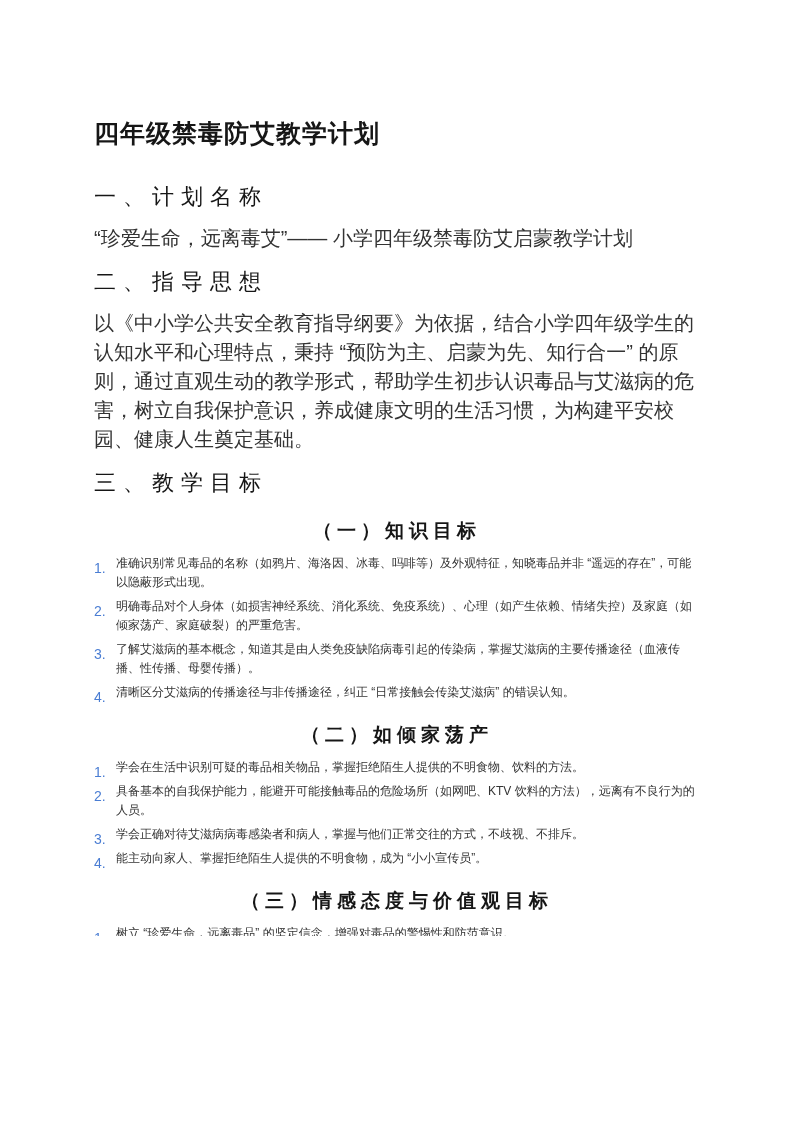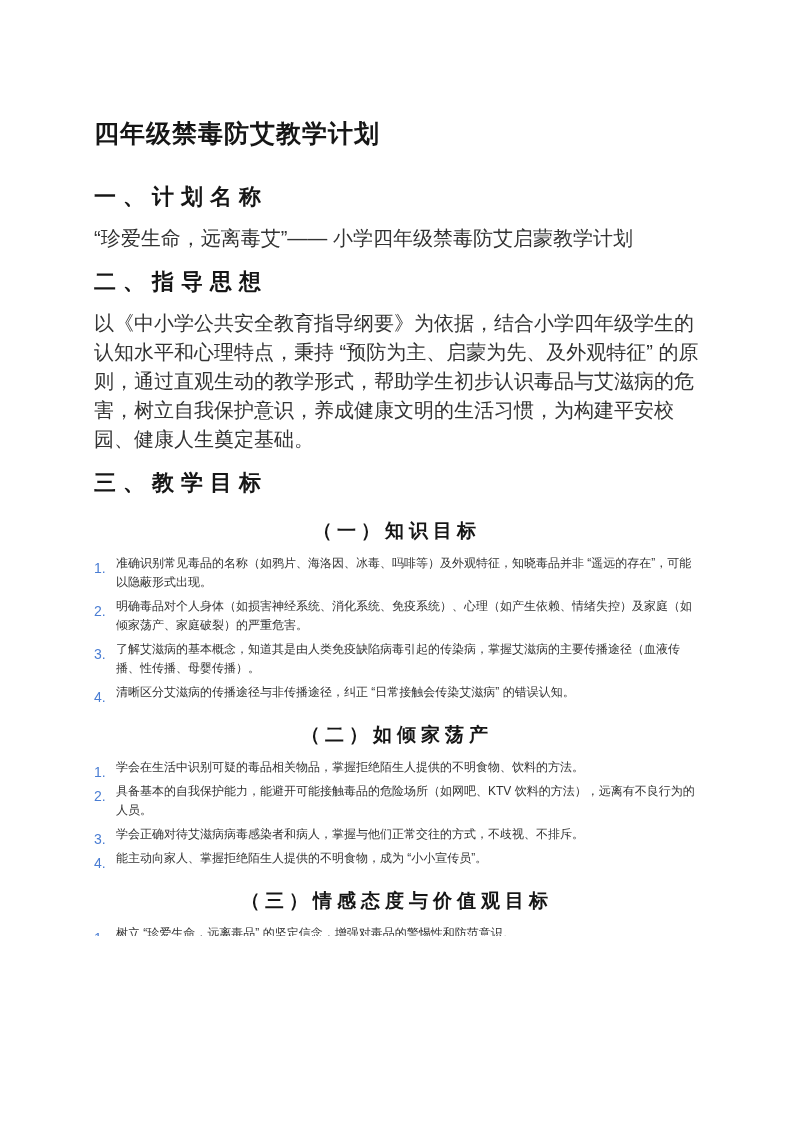--- a/index.html
+++ b/index.html
@@ -23,21 +23,21 @@
     font-size: 25px;
     line-height: 33px;
     font-weight: 700;
     letter-spacing: 1px;
     margin: 0 0 32px 0;
     color: var(--heading-text, #161616);
   }
   h2.sec-heading {
     font-size: 22px;
     line-height: 30px;
-    font-weight: 700;
+    font-weight: 400;
     letter-spacing: 7px;
     margin: 14px 0 0 0;
     color: var(--heading-text, #161616);
   }
   h3.sub-heading {
     font-size: 19px;
     line-height: 26px;
     font-weight: 700;
     letter-spacing: 5px;
     margin: 20px 0 0 0;
@@ -79,21 +79,21 @@
 <body>
 
 <div class="page">
 
   <h1 class="doc-title">四年级禁毒防艾教学计划</h1>
 
   <h2 class="sec-heading">一、计划名称</h2>
   <p class="body-text">“珍爱生命，远离毒艾”—— 小学四年级禁毒防艾启蒙教学计划</p>
 
   <h2 class="sec-heading">二、指导思想</h2>
-  <p class="body-text">以《中小学公共安全教育指导纲要》为依据，结合小学四年级学生的认知水平和心理特点，秉持 “预防为主、启蒙为先、及外观特征” 的原则，通过直观生动的教学形式，帮助学生初步认识毒品与艾滋病的危害，树立自我保护意识，养成健康文明的生活习惯，为构建平安校园、健康人生奠定基础。</p>
+  <p class="body-text">以《中小学公共安全教育指导纲要》为依据，结合小学四年级学生的认知水平和心理特点，秉持 “预防为主、启蒙为先、知行合一” 的原则，通过直观生动的教学形式，帮助学生初步认识毒品与艾滋病的危害，树立自我保护意识，养成健康文明的生活习惯，为构建平安校园、健康人生奠定基础。</p>
 
   <h2 class="sec-heading">三、教学目标</h2>
 
   <h3 class="sub-heading">（一）知识目标</h3>
   <ol class="goal-list">
     <li>
       <span>准确识别常见毒品的名称（如鸦片、海洛因、冰毒、吗啡等）及外观特征，知晓毒品并非 “遥远的存在”，可能以隐蔽形式出现。</span>
     </li>
     <li>
       <span>明确毒品对个人身体（如损害神经系统、消化系统、免疫系统）、心理（如产生依赖、情绪失控）及家庭（如倾家荡产、家庭破裂）的严重危害。</span>

